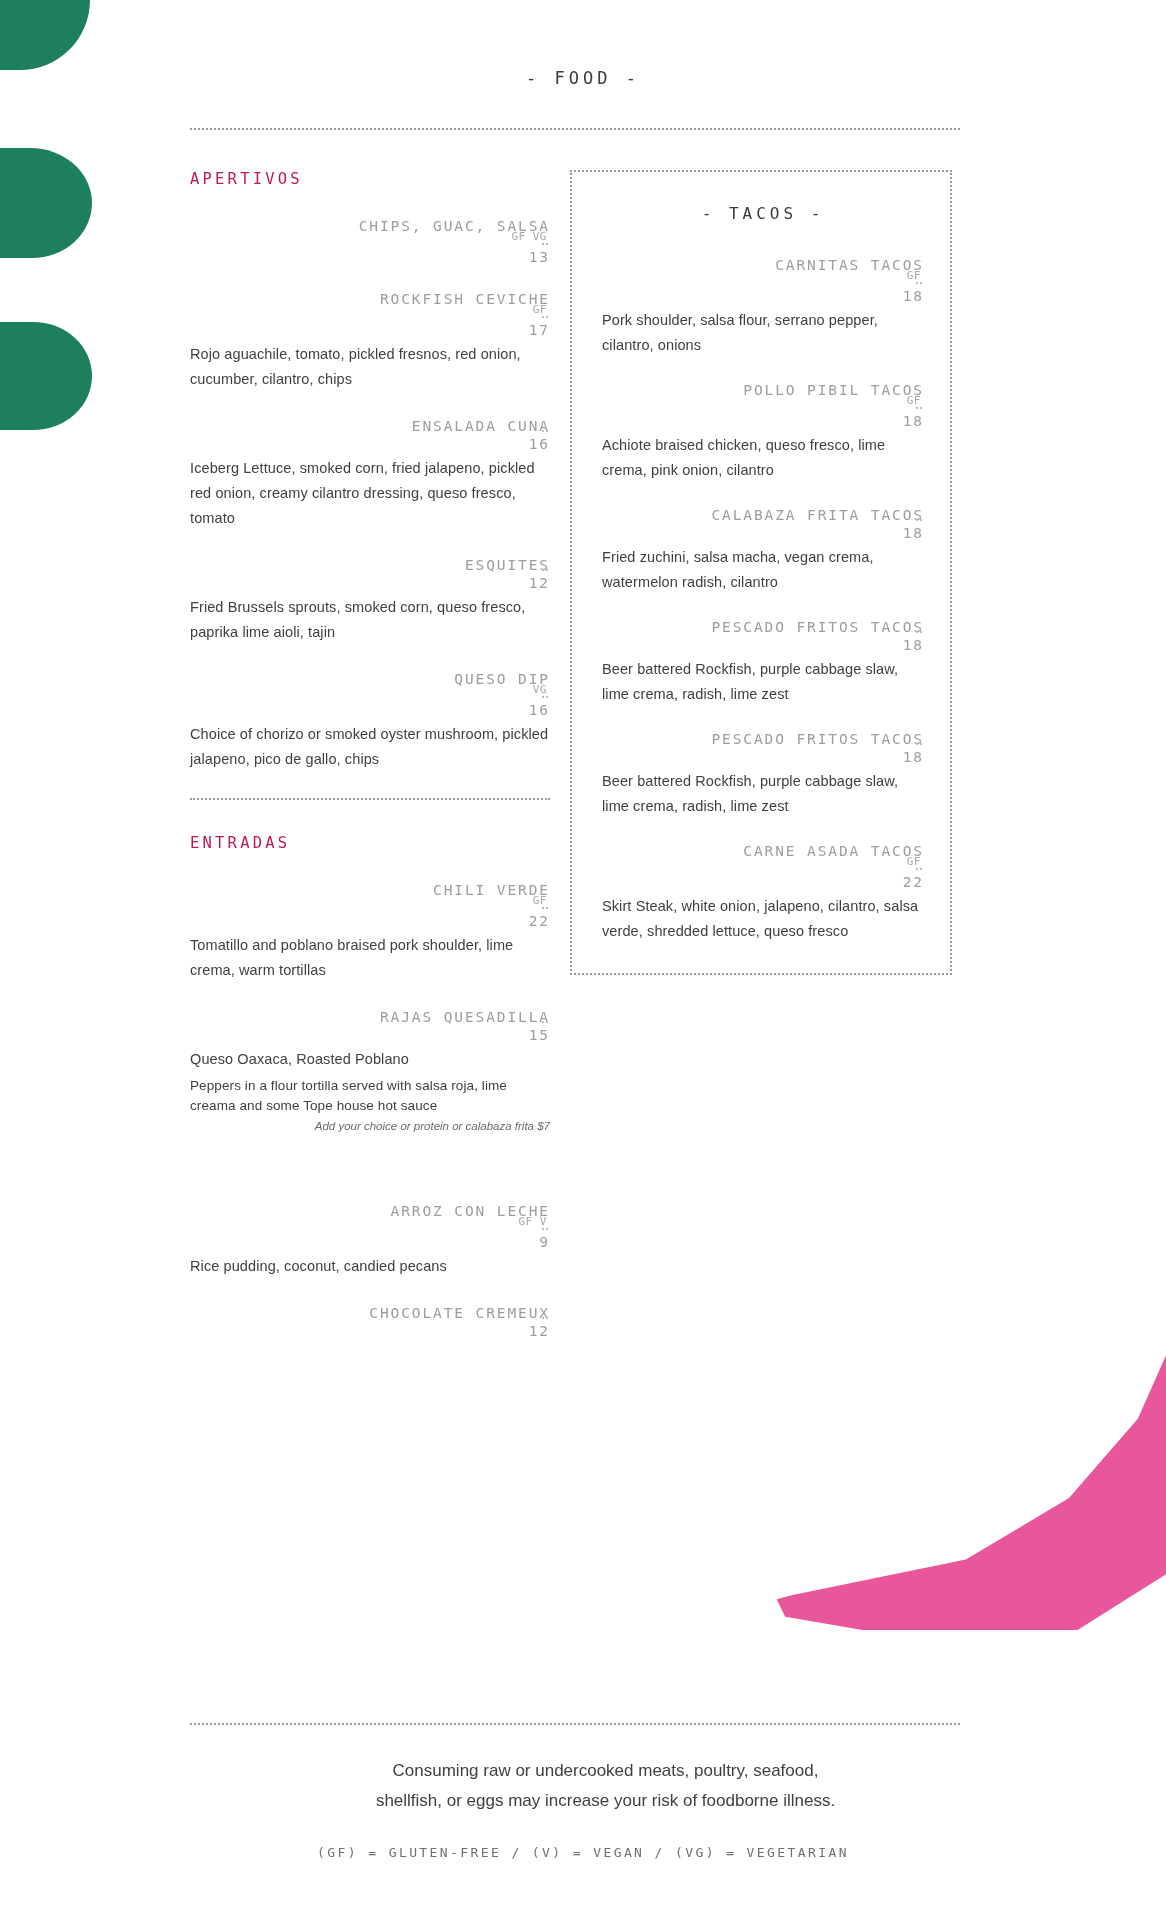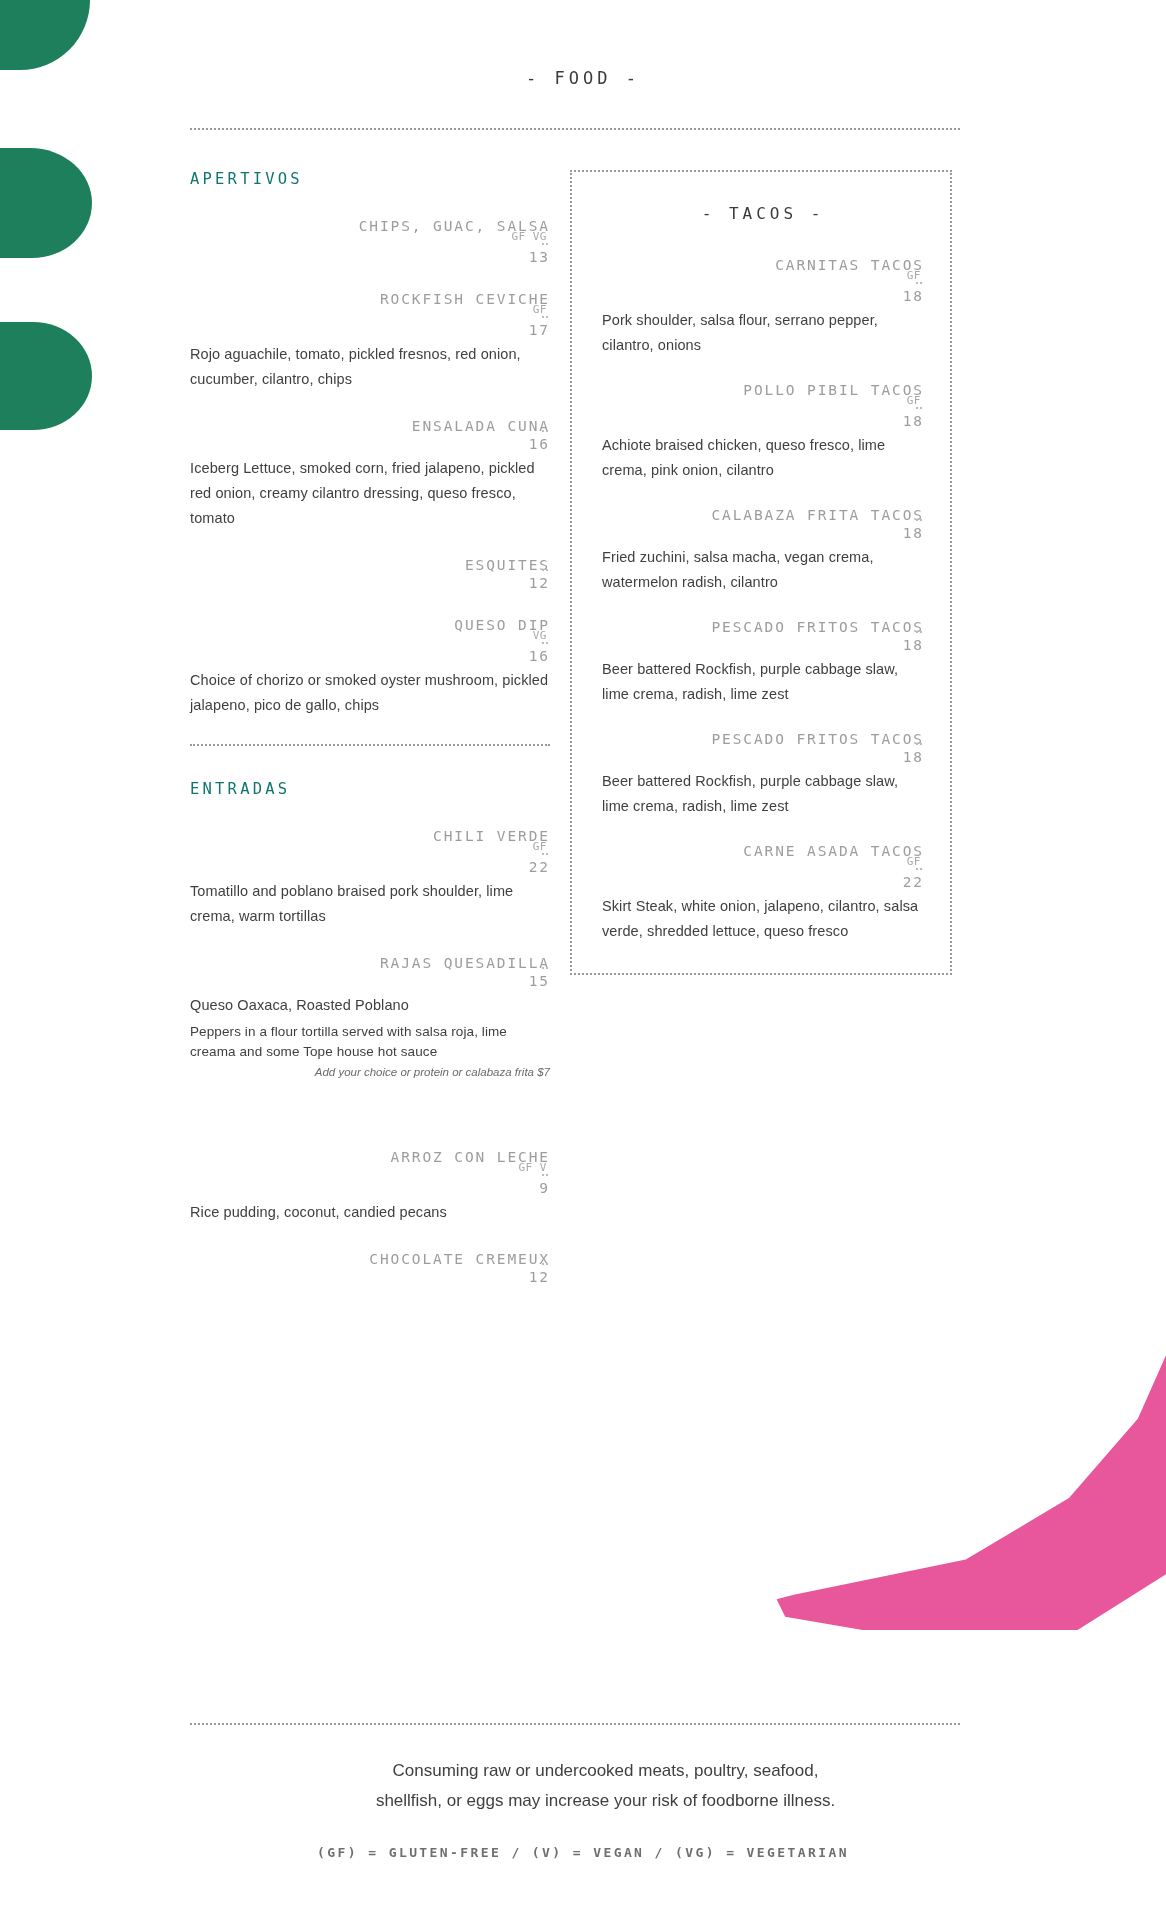--- a/index.html
+++ b/index.html
@@ -82,21 +82,21 @@
   }
 
   .col-left  { width: 360px; margin-left: 190px; }
   .col-right { width: 382px; margin-left: 20px; }
 
   
   .section-head {
     font-family: "DejaVu Sans Mono", monospace;
     font-size: 15.5px;
     letter-spacing: 3.2px;
-    color: #0f766e;
+    color: #be185d;
     margin-bottom: 30px;
   }
 
   .section-head-boxed {
     font-family: "DejaVu Sans Mono", monospace;
     font-size: 15.5px;
     letter-spacing: 3.2px;
     color: #3a3a3a;
     text-align: center;
     border: 2px dotted #9a9a9a;
@@ -200,21 +200,20 @@
   }
   .legend {
     position: absolute;
     left: 0; top: 1845px;
     width: 1166px;
     text-align: center;
     font-family: "DejaVu Sans Mono", monospace;
     font-size: 13px;
     letter-spacing: 2.4px;
     color: #6f6f6f;
-    font-weight: bold;
   }
 </style>
 </head>
 <body>
 
 <div id="page">
 
   <div class="blob blob-top"></div>
   <div class="blob blob-mid"></div>
   <div class="blob blob-low"></div>
@@ -260,20 +259,21 @@
           <div class="item-desc">Iceberg Lettuce, smoked corn, fried jalapeno, pickled red onion, creamy cilantro dressing, queso fresco,  tomato</div>
         </div>
 
         <div class="item">
           <div class="item-line">
             <span class="item-name">ESQUITES</span>
             <span class="item-tags"></span>
             <span class="leader"></span>
             <span class="item-price">12</span>
           </div>
+          <div class="item-desc">Fried Brussels sprouts, smoked corn, queso fresco, paprika lime aioli, tajin</div>
         </div>
 
         <div class="item">
           <div class="item-line">
             <span class="item-name">QUESO DIP</span>
             <span class="item-tags">VG</span>
             <span class="leader"></span>
             <span class="item-price">16</span>
           </div>
           <div class="item-desc">Choice of chorizo or smoked oyster mushroom, pickled jalapeno,  pico de gallo, chips</div>

